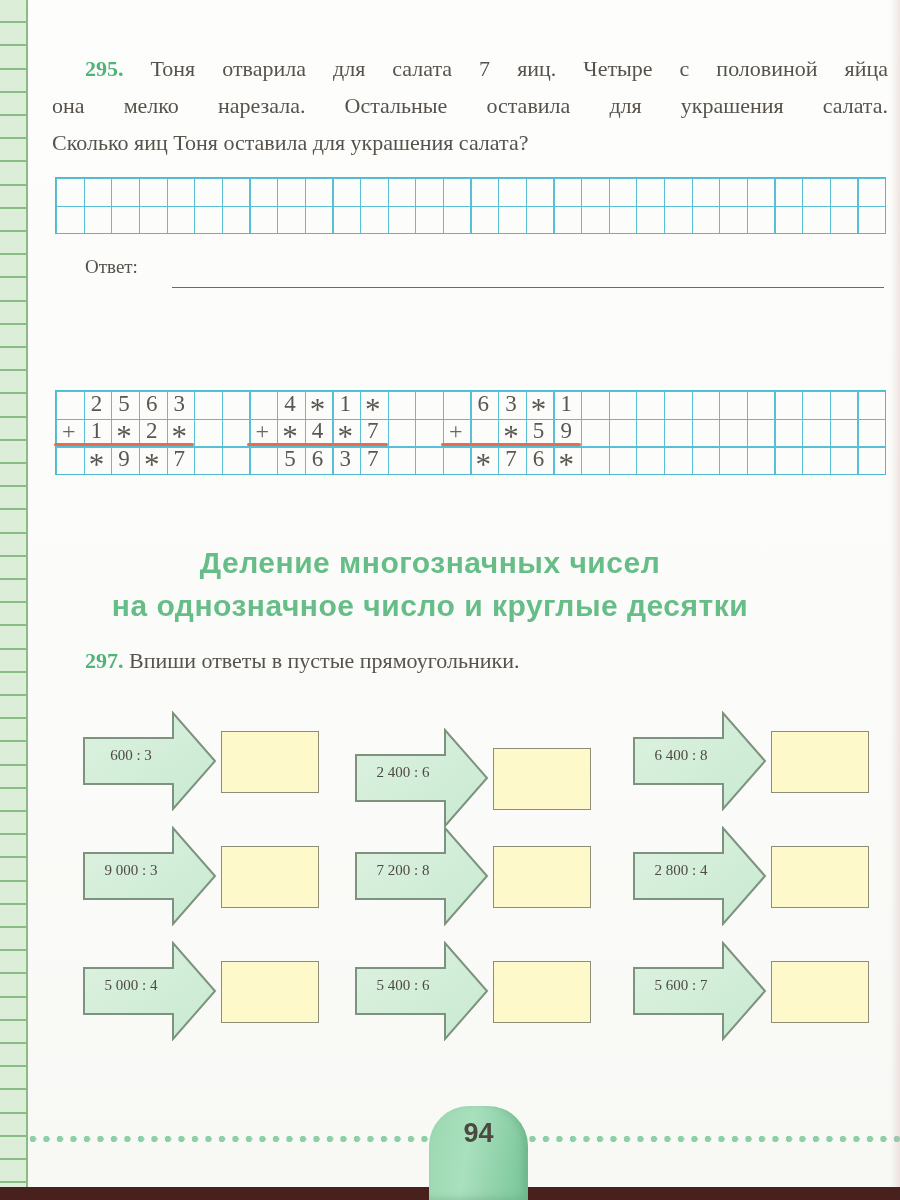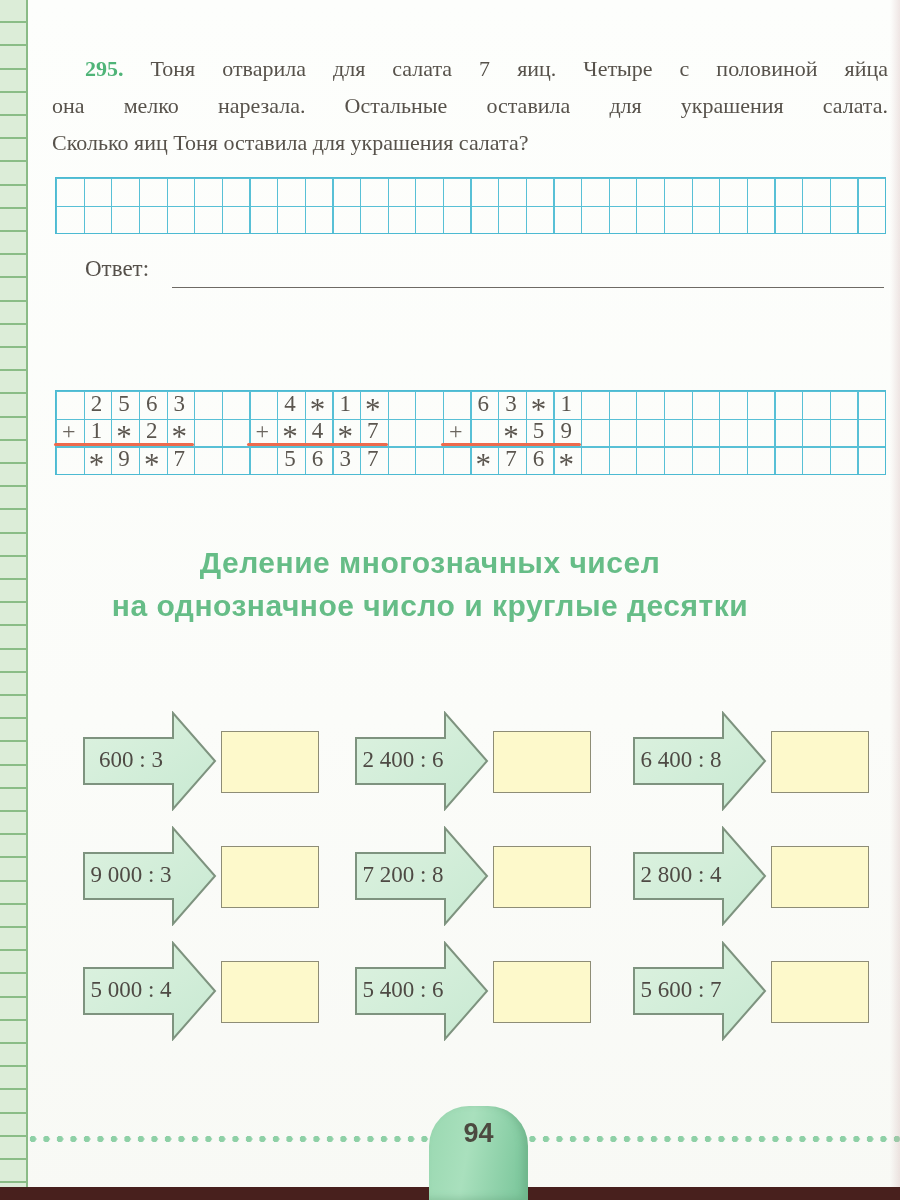--- a/index.html
+++ b/index.html
@@ -31,30 +31,30 @@
         background-image:
           repeating-linear-gradient(90deg,#58c0d6 0 1.2px,rgba(0,0,0,0) 1.2px 27.633px),
           repeating-linear-gradient(180deg,#58c0d6 0 1.2px,rgba(0,0,0,0) 1.2px 27.667px);}
   #grid296-overlay{position:absolute;left:55px;top:390px;width:829px;height:83px;z-index:2;pointer-events:none;}
   .cellchar{position:absolute;display:flex;align-items:center;justify-content:center;
         font-size:23px;color:#5b564f;}
   .cellchar.ast{font-size:31px;padding-top:12px;box-sizing:border-box;}
   .cellchar.plus{font-size:24px;color:#6b665f;}
   .redline{position:absolute;height:3px;background:#ee6a4d;border-radius:2px;}
   
-  .anslabel{position:absolute;left:85px;top:256px;font-size:23px;color:#55504a;}
+  .anslabel{position:absolute;left:85px;top:256px;font-size:19px;color:#55504a;}
   .ansline{position:absolute;left:172px;top:287px;width:712px;border-top:1.7px solid #6e6a64;}
   
   .sectitle{position:absolute;left:0;width:860px;text-align:center;
         font-family:"Liberation Sans",sans-serif;font-weight:bold;font-size:30px;
         color:#66bd87;letter-spacing:.5px;}
   
   .arrowitem{position:absolute;width:234px;height:100px;}
   .arrowlabel{position:absolute;left:0;top:36px;width:96px;text-align:center;
-        font-size:23px;color:#4e4a44;white-space:nowrap;}
+        font-size:15px;color:#4e4a44;white-space:nowrap;}
   .ansbox{position:absolute;left:138px;top:20px;width:96px;height:60px;
         background:#fdf9cb;border:1.6px solid #8e8d76;}
   
   .dots{position:absolute;left:0;top:1134px;width:900px;height:10px;z-index:2;
         background-image:radial-gradient(circle 3.3px at 6px 5px,#8ed0a6 0 3.1px,rgba(0,0,0,0) 3.4px);
         background-size:13.5px 10px;background-repeat:repeat-x;}
   .badge{position:absolute;left:429px;top:1106px;width:99px;height:94px;z-index:6;
         border-radius:40px 40px 0 0;display:flex;justify-content:center;
         background:linear-gradient(100deg,#9ad8b1 0%,#a9e0bd 40%,#7bc69b 95%);
         box-shadow:inset -5px -2px 7px rgba(90,150,110,.35);}
@@ -132,30 +132,33 @@
       <span class="cellchar ast" style="left: 414.5px; top: 55.3333px; width: 27.6333px; height: 27.6667px;">*</span>
       <span class="cellchar" style="left: 442.133px; top: 55.3333px; width: 27.6333px; height: 27.6667px;">7</span>
       <span class="cellchar" style="left: 469.767px; top: 55.3333px; width: 27.6333px; height: 27.6667px;">6</span>
       <span class="cellchar ast" style="left: 497.4px; top: 55.3333px; width: 27.6333px; height: 27.6667px;">*</span>
       <div class="redline" style="left: 385.867px; top: 53.3333px; width: 140.167px;"></div>
     </div>
 
   <div class="sectitle" style="top:546px;">Деление многозначных чисел</div>
   <div class="sectitle" style="top:589px;">на однозначное число и круглые десятки</div>
 
+  <div class="instr" style="top:648px;">
+    <span class="tasknum">297.</span>&nbsp;<span>Впиши ответы в пустые прямоугольники.</span>
+  </div>
 
   <div id="arrows">
       <div class="arrowitem" style="left: 83px; top: 711px;">
         <svg width="134" height="100" viewBox="0 0 134 100" style="position: absolute; left: 0px; top: 0px;">
           <polygon points="1,27 90,27 90,2 132,50 90,98 90,73 1,73" fill="url(#agrad)" stroke="#7e937f" stroke-width="2"></polygon>
         </svg>
         <div class="arrowlabel">600 : 3</div>
         <div class="ansbox"></div>
       </div>
-      <div class="arrowitem" style="left: 355px; top: 711px;">
+      <div class="arrowitem" style="left: 355px; top: 728px;">
         <svg width="134" height="100" viewBox="0 0 134 100" style="position: absolute; left: 0px; top: 0px;">
           <polygon points="1,27 90,27 90,2 132,50 90,98 90,73 1,73" fill="url(#agrad)" stroke="#7e937f" stroke-width="2"></polygon>
         </svg>
         <div class="arrowlabel">2 400 : 6</div>
         <div class="ansbox"></div>
       </div>
       <div class="arrowitem" style="left: 633px; top: 711px;">
         <svg width="134" height="100" viewBox="0 0 134 100" style="position: absolute; left: 0px; top: 0px;">
           <polygon points="1,27 90,27 90,2 132,50 90,98 90,73 1,73" fill="url(#agrad)" stroke="#7e937f" stroke-width="2"></polygon>
         </svg>

